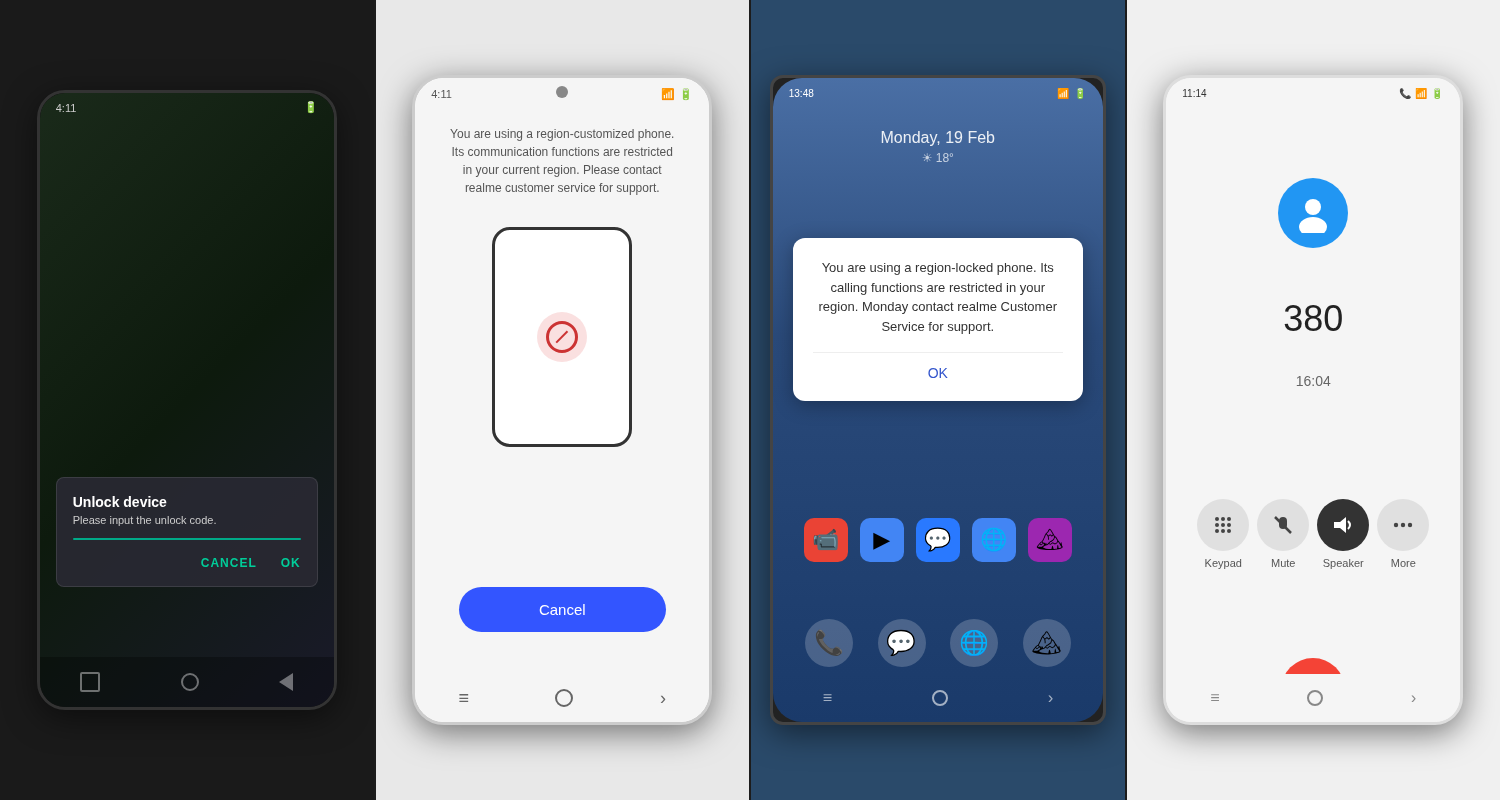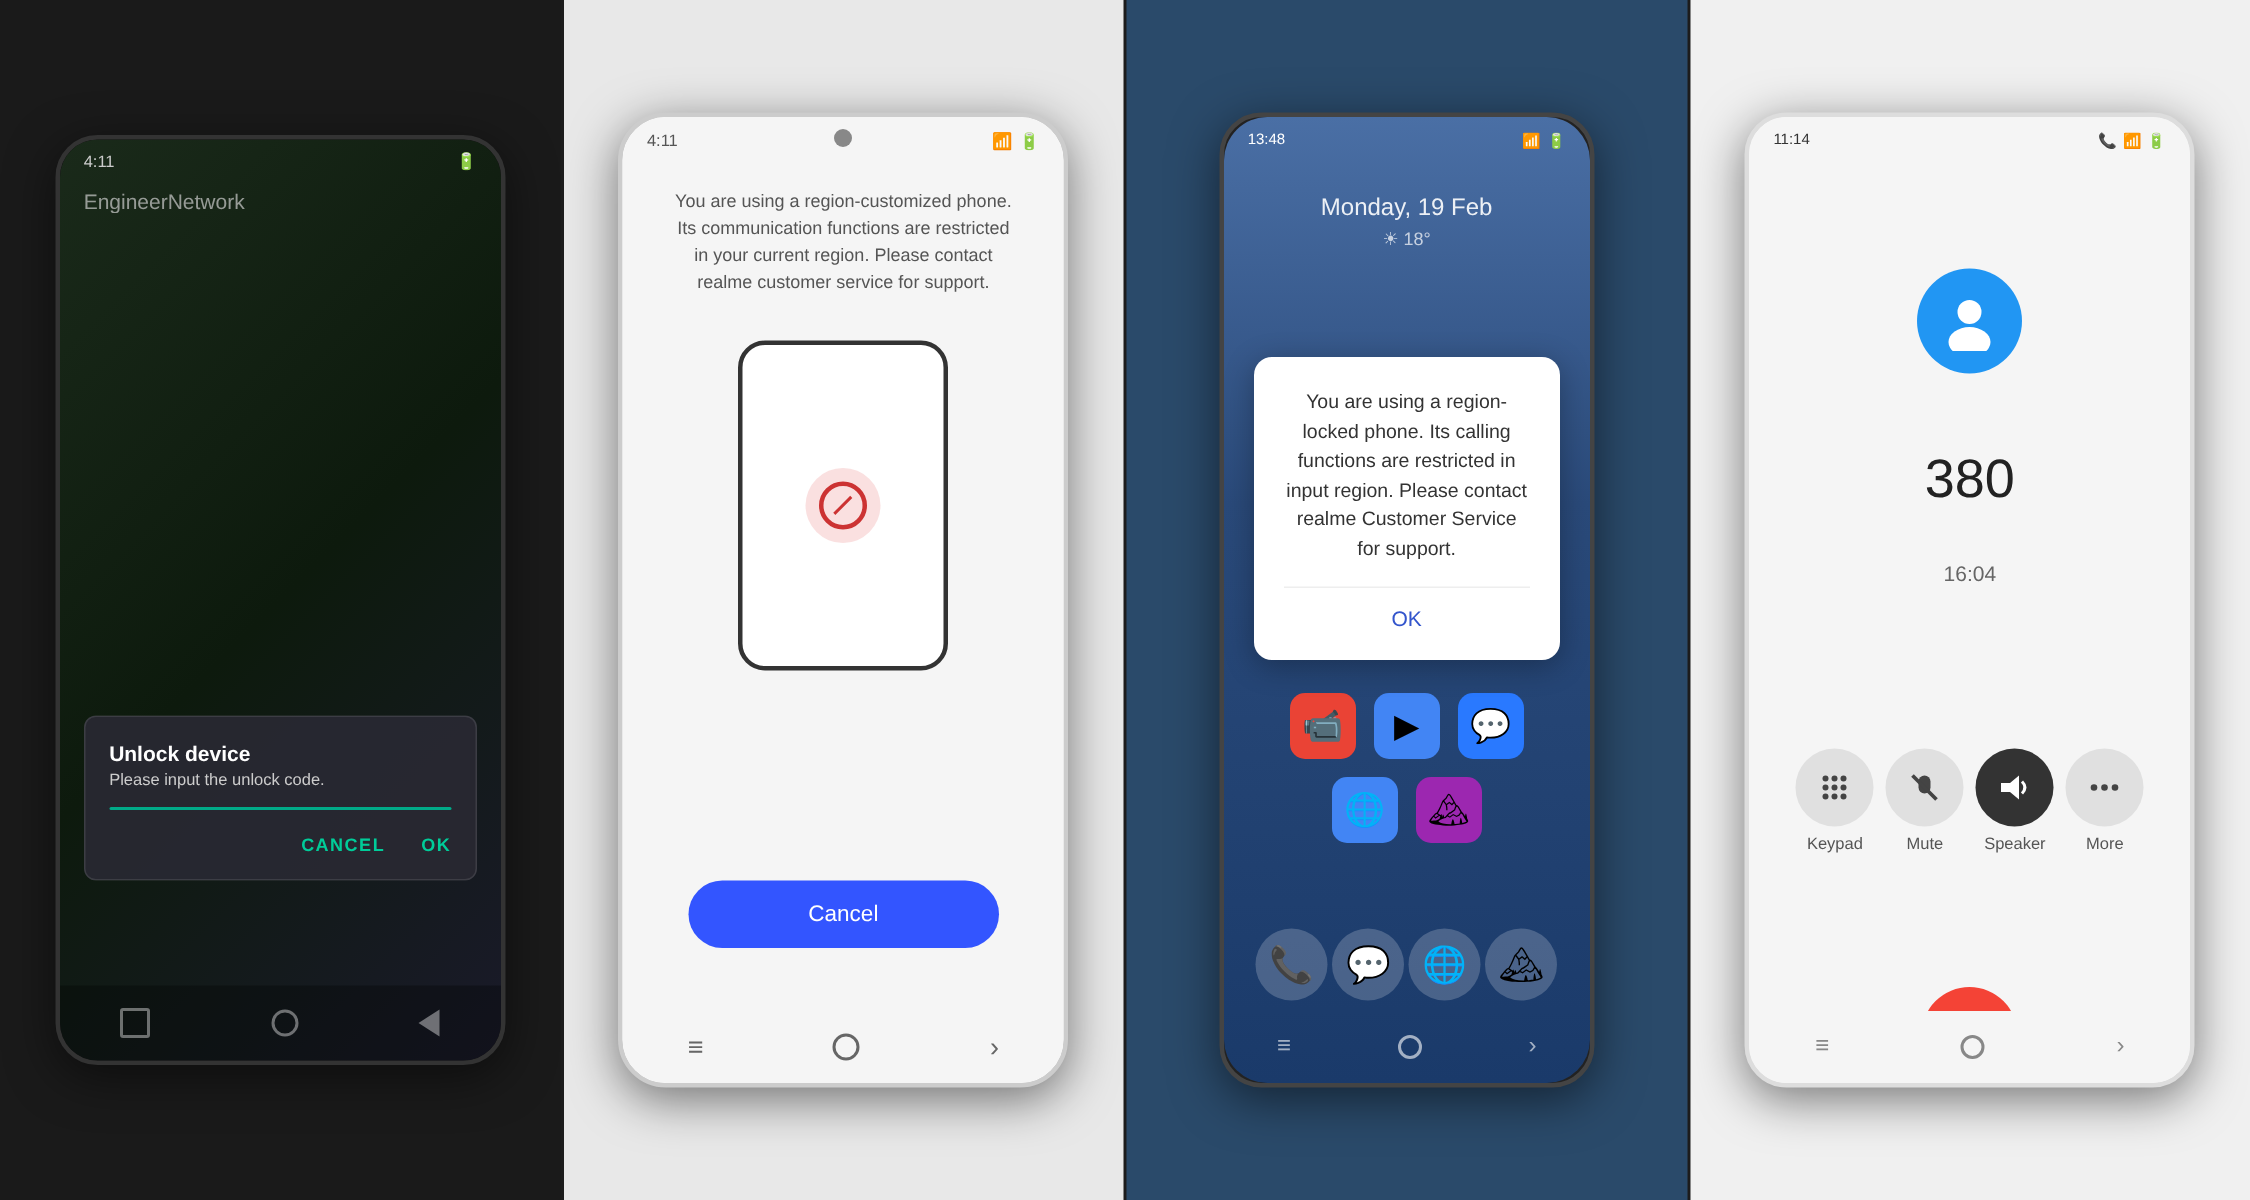--- a/index.html
+++ b/index.html
@@ -237,24 +237,24 @@
       bottom: 0;
       left: 0; right: 0;
       height: 48px;
       display: flex;
       justify-content: space-around;
       align-items: center;
     }
 
     
     .phone3-frame {
-      width: 250px;
+      width: 336px;
       height: 650px;
       background: #222;
-      border-radius: 28px;
+      border-radius: 13px;
       border: 3px solid #444;
     }
     .phone3-screen {
       width: 100%;
       height: 100%;
       background: linear-gradient(180deg, #4a6fa5 0%, #2a4a7a 40%, #1a3a6a 100%);
       position: relative;
       border-radius: 29px;
       overflow: hidden;
     }
@@ -471,21 +471,20 @@
 </head>
 <body>
 
 <div class="phone-panel panel-1">
   <div class="phone-frame phone1-frame">
     <div class="phone1-screen">
       <div class="phone1-statusbar">
         <span>4:11</span>
         <span>🔋</span>
       </div>
-      <div class="phone1-title">EngineerNetwork</div>
 
       <div class="phone1-dialog">
         <div class="phone1-dialog-title">Unlock device</div>
         <div class="phone1-dialog-body">Please input the unlock code.</div>
         <div class="phone1-input-bar"></div>
         <div class="phone1-dialog-btns">
           <span class="phone1-btn">CANCEL</span>
           <span class="phone1-btn">OK</span>
         </div>
       </div>
@@ -548,21 +547,21 @@
 
       <div class="phone3-home-icons">
         <div class="home-icon" style="background:#ea4335;">📹</div>
         <div class="home-icon" style="background:#4285f4;">▶</div>
         <div class="home-icon" style="background:#2979ff;">💬</div>
         <div class="home-icon" style="background:#4285f4;">🌐</div>
         <div class="home-icon" style="background:#9c27b0;">🏔</div>
       </div>
 
       <div class="phone3-dialog">
-        <div class="phone3-dialog-text">You are using a region-locked phone. Its calling functions are restricted in input region. Please contact realme Customer Service for support.</div>
+        <div class="phone3-dialog-text">You are using a region-locked phone. Its calling functions are restricted in your region. Monday contact realme Customer Service for support.</div>
         <div class="phone3-dialog-divider"></div>
         <div class="phone3-dialog-ok">OK</div>
       </div>
 
       <div class="phone3-dock">
         <div class="dock-icon" style="background:rgba(255,255,255,0.2);">📞</div>
         <div class="dock-icon" style="background:rgba(255,255,255,0.2);">💬</div>
         <div class="dock-icon" style="background:rgba(255,255,255,0.2);">🌐</div>
         <div class="dock-icon" style="background:rgba(255,255,255,0.2);">🏔</div>
       </div>

